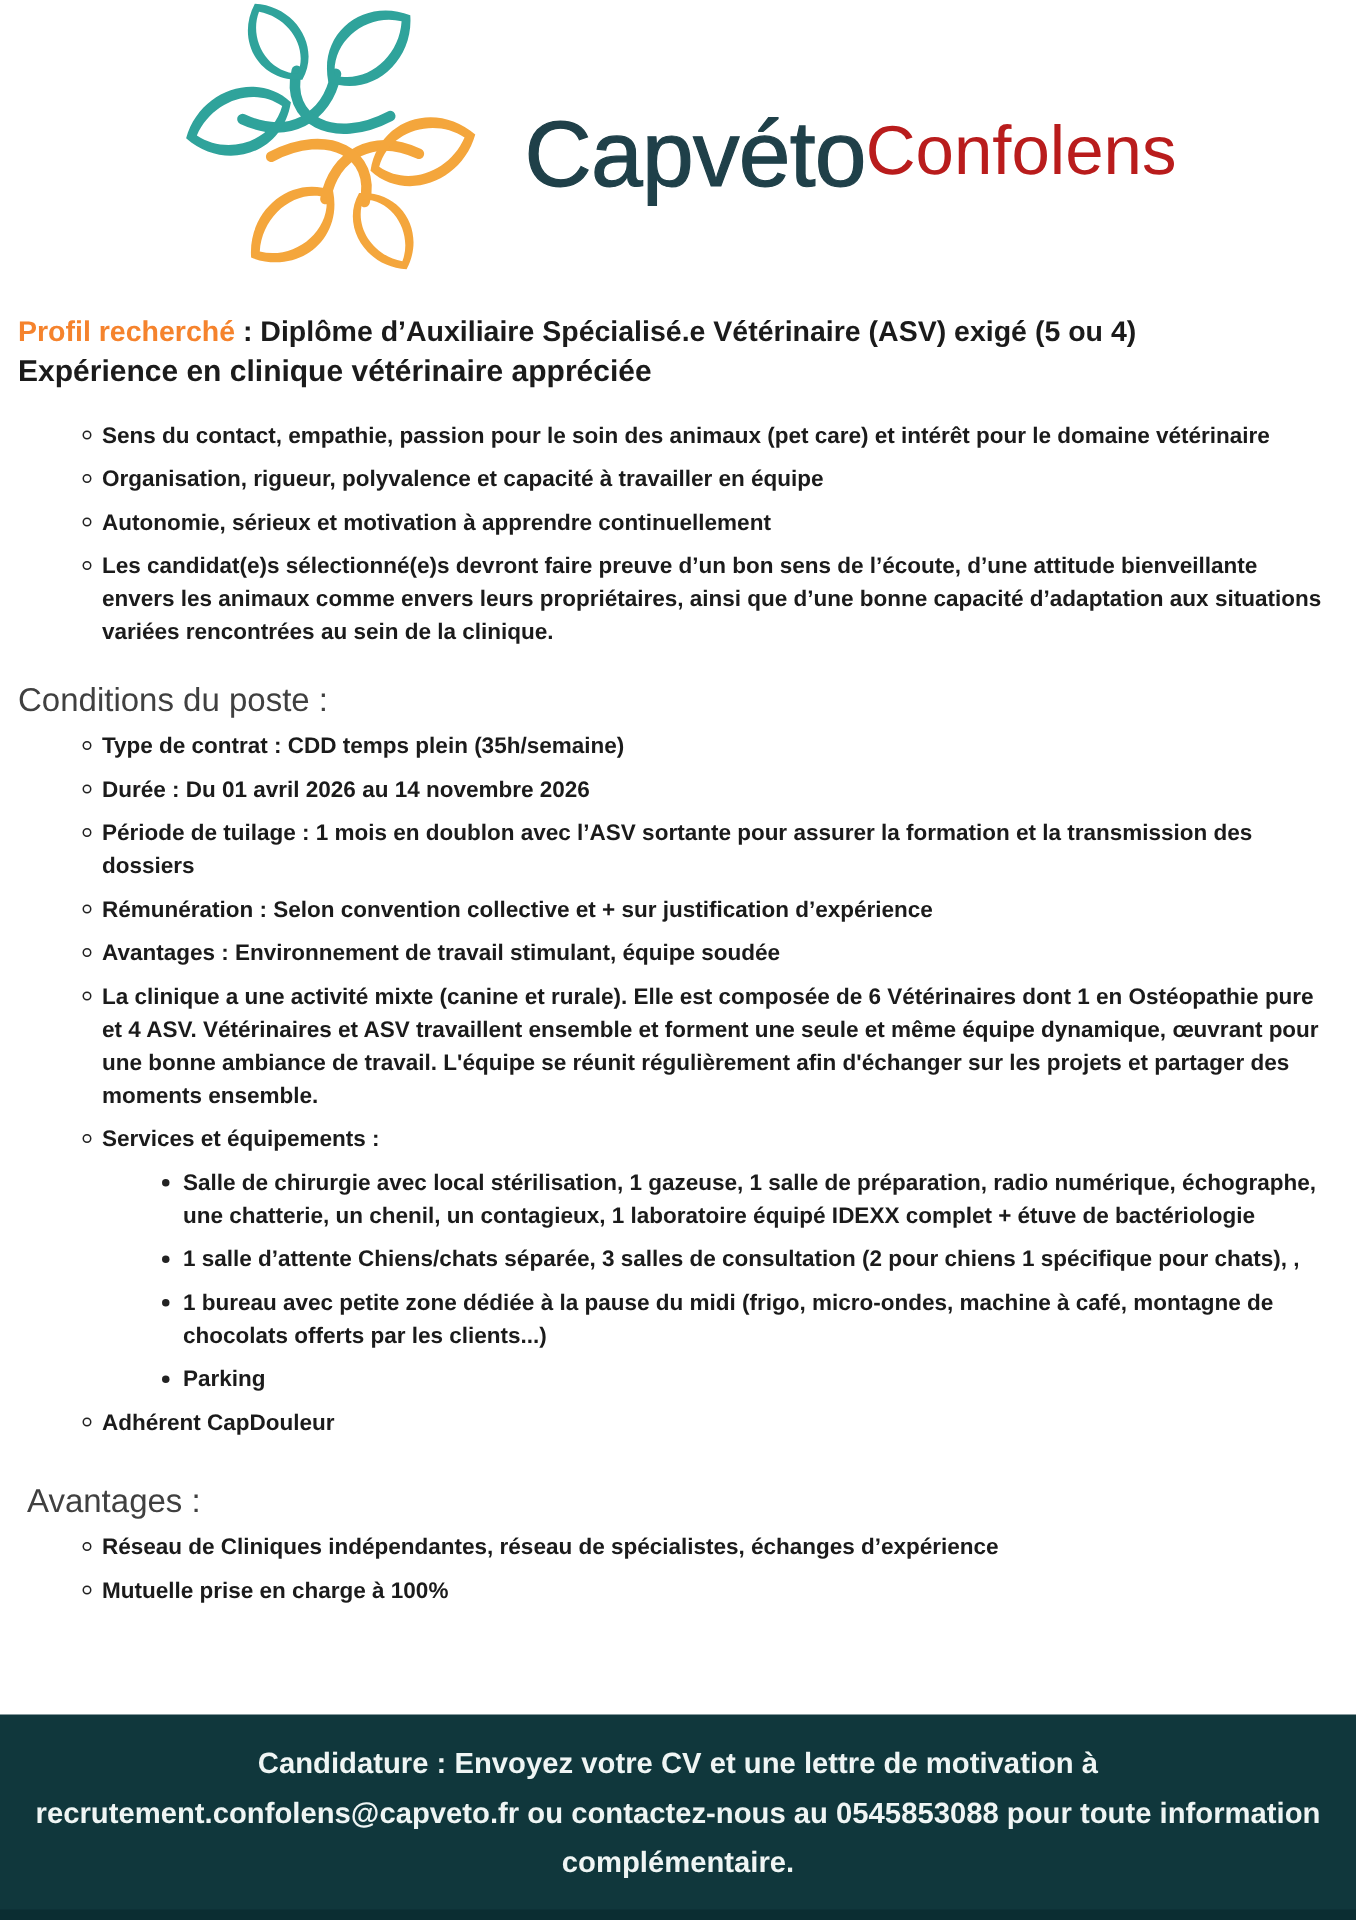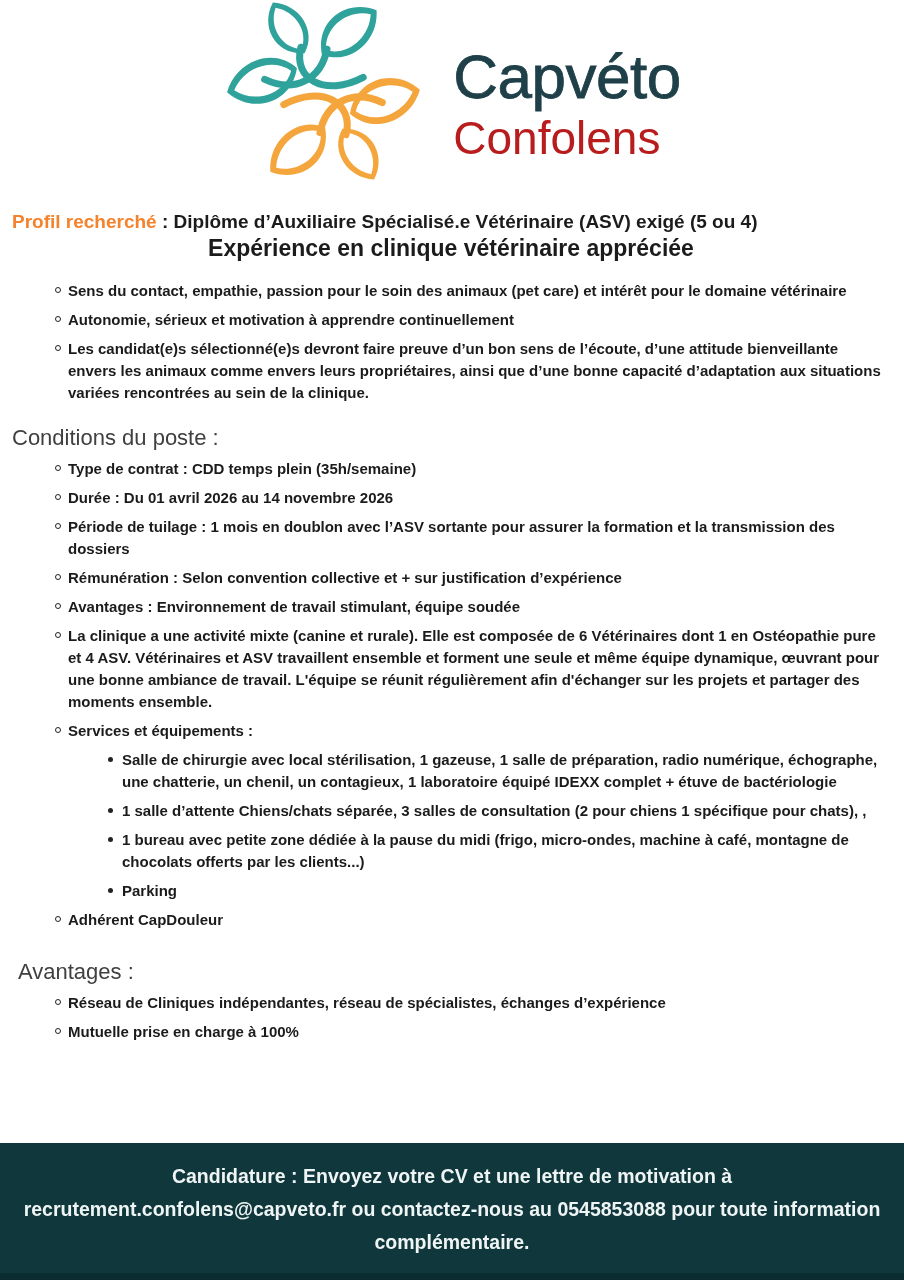--- a/index.html
+++ b/index.html
@@ -15,36 +15,36 @@
   
   .header{
     display:flex;align-items:center;justify-content:center;
     gap:16px;height:196px;padding-top:2px;box-sizing:border-box;
   }
   .logo-mark{flex:0 0 auto;}
   .teal{color:#2FA39B;}
   .orange-leaf{color:#F4A63C;}
   #leaf{fill:currentColor;}
   .stem{stroke:currentColor;fill:none;stroke-width:7;stroke-linecap:round;}
-  .wordmark{display:flex;flex-direction:column;align-items:flex-start;margin-top:10px;}
+  .wordmark{display:flex;flex-direction:row;align-items:flex-start;margin-top:10px;}
   .brand{
     font-size:62px;line-height:1.05;font-weight:500;
     color:#1F4049;letter-spacing:-0.5px;
     -webkit-text-stroke:0.8px #1F4049;
   }
   .brand-city{
     font-size:46px;line-height:1.15;font-weight:400;
     color:#b91c1c;margin-top:3px;
   }
 
   
   .content{padding:0 14px 0 12px;}
   .lead{font-size:19px;font-weight:700;line-height:27px;margin-top:12px;}
   .lead .accent{color:#F5832D;}
-  .subtitle{font-size:23px;font-weight:700;line-height:27px;text-align:center;}
+  .subtitle{font-size:20px;font-weight:700;line-height:27px;text-align:left;}
 
   .section-heading{
     color:#404040;font-size:22px;font-weight:400;line-height:24px;
     margin:22px 0 8px 0;
   }
   .section-heading.indented{padding-left:6px;margin-top:29px;}
 
   ul{list-style:none;margin:0;padding:0;}
   ul.l1{margin-top:18px;}
   ul.l1.tight{margin-top:0;}
@@ -130,20 +130,21 @@
       <div class="brand-city">Confolens</div>
     </div>
   </div>
 
   <div class="content">
 
     <div class="lead"><span class="accent">Profil recherché</span><span> : Diplôme d’Auxiliaire Spécialisé.e Vétérinaire (ASV) exigé (5 ou 4)</span></div>
     <div class="subtitle">Expérience en clinique vétérinaire appréciée</div>
     <ul class="l1">
         <li>Sens du contact, empathie, passion pour le soin des animaux (pet care) et intérêt pour le domaine vétérinaire</li>
+        <li>Organisation, rigueur, polyvalence et capacité à travailler en équipe</li>
         <li>Autonomie, sérieux et motivation à apprendre continuellement</li>
         <li>Les candidat(e)s sélectionné(e)s devront faire preuve d’un bon sens de l’écoute, d’une attitude bienveillante envers les animaux comme envers leurs propriétaires, ainsi que d’une bonne capacité d’adaptation aux situations variées rencontrées au sein de la clinique.</li>
       </ul>
 
     <div class="section-heading">Conditions du poste :</div>
     <ul class="l1 tight">
         <li>Type de contrat : CDD temps plein (35h/semaine)</li>
         <li>Durée : Du 01 avril 2026 au 14 novembre 2026</li>
         <li>Période de tuilage : 1 mois en doublon avec l’ASV sortante pour assurer la formation et la transmission des dossiers</li>
         <li>Rémunération : Selon convention collective et + sur justification d’expérience</li>

